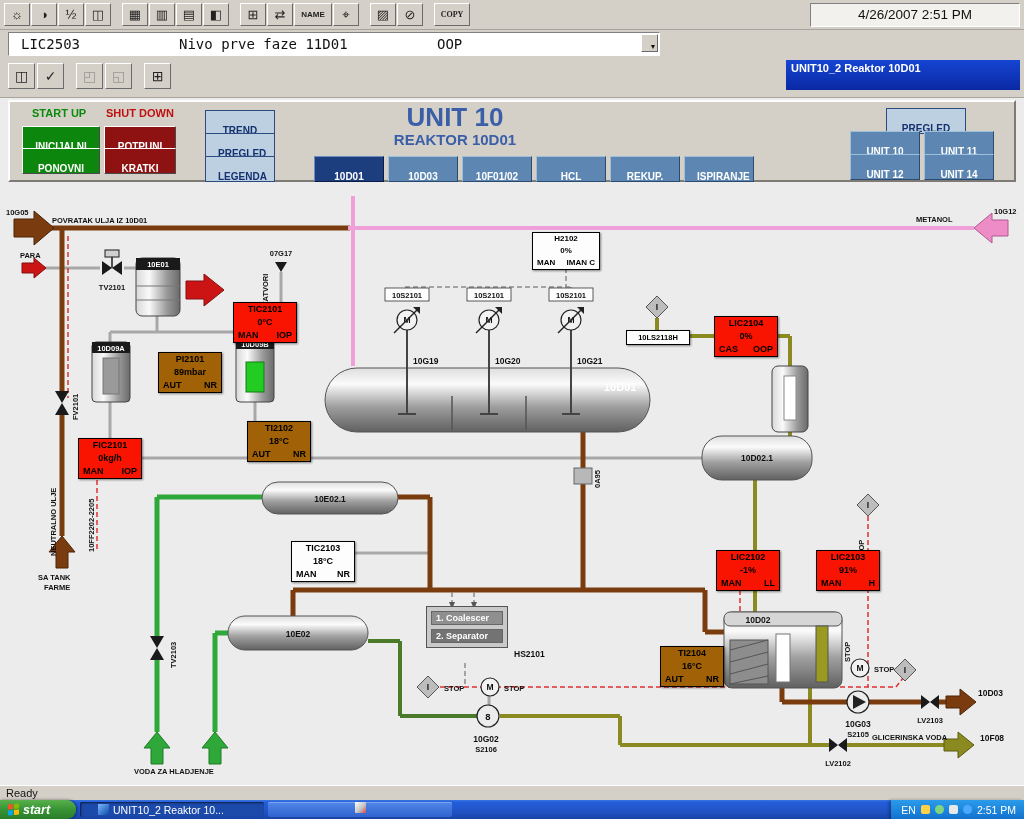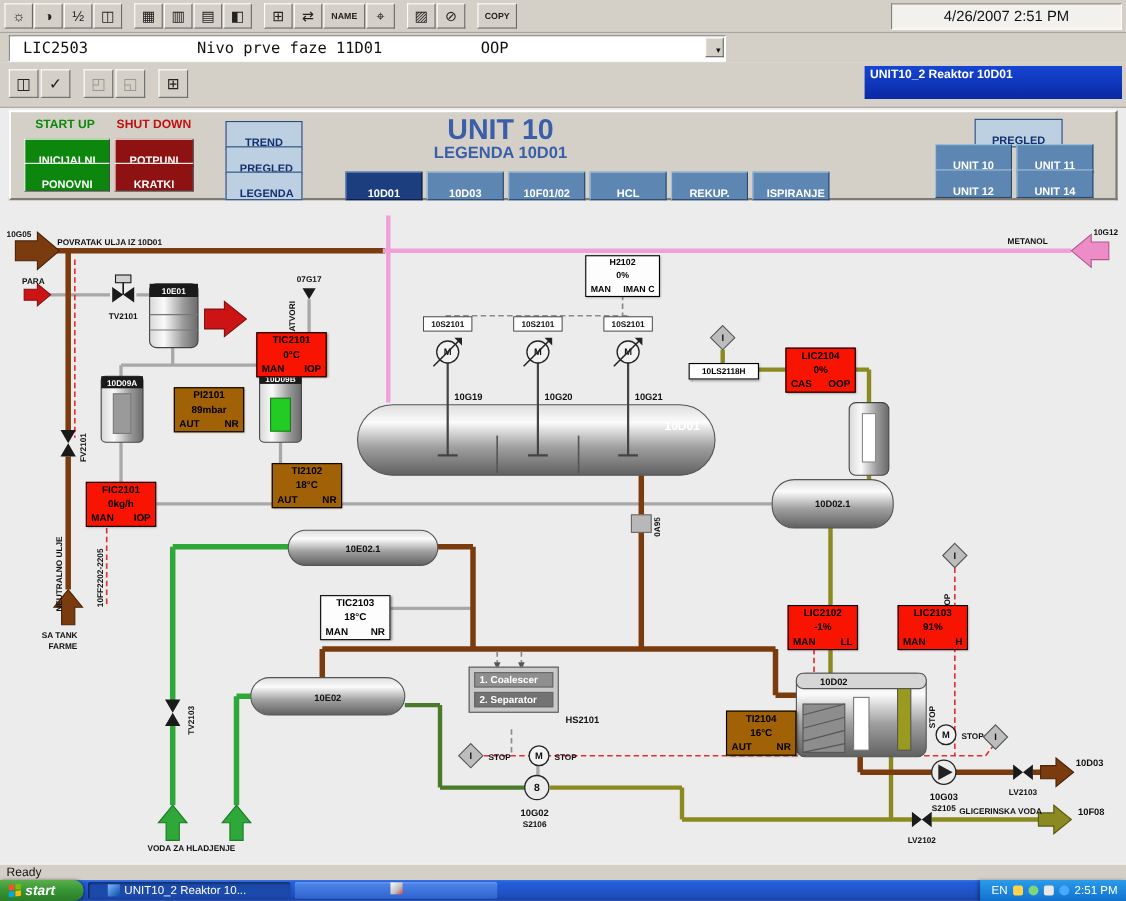--- a/index.html
+++ b/index.html
@@ -7,21 +7,21 @@
     font-family:"Liberation Sans",sans-serif;-webkit-font-smoothing:antialiased;}
   
   .bar{position:absolute;left:0;width:1024px;background:#d4d0c8;z-index:3;}
   #row1{top:0;height:30px;border-bottom:1px solid #a8a4a0;display:flex;align-items:center;padding-left:4px;box-sizing:border-box;}
   #row2{top:30px;height:27px;}
   #row3{top:57px;height:40px;border-bottom:1px solid #a8a4a0;}
   .tbtn{width:26px;height:23px;margin-right:1px;background:#d4d0c8;border:1px solid;border-color:#fff #6a6a6a #6a6a6a #fff;
     font-size:13px;line-height:20px;text-align:center;color:#222;padding:0;cursor:default;}
   .tbtn.small-label{width:38px;font-size:8px;font-weight:bold;}
   .tgap{width:10px;}
-  #copy-btn{width:36px;font-size:8px;font-weight:bold;}
+  #copy-btn{width:36px;font-size:8px;font-weight:bold;font-family:Liberation Serif, serif;}
   #datetime{position:absolute;right:4px;top:3px;width:208px;height:22px;background:#f2f1ee;border:1px solid;
     border-color:#808080 #fff #fff #808080;font-size:13.5px;text-align:center;line-height:22px;color:#111;}
   #alarm-field{position:absolute;left:8px;top:2px;width:650px;height:22px;background:#fff;border:1px solid;
     border-color:#808080 #fff #fff #808080;font-family:"DejaVu Sans Mono",monospace;font-size:14px;color:#111;}
   #alarm-field span{position:absolute;top:3px;white-space:pre;}
   #alarm-dd{position:absolute;right:1px;top:1px;width:17px;height:18px;background:#d4d0c8;border:1px solid;
     border-color:#fff #6a6a6a #6a6a6a #fff;font-size:7px;text-align:center;line-height:17px;color:#111;padding:0;}
   .tbtn2{width:27px;height:26px;margin-right:2px;background:#d4d0c8;border:1px solid;border-color:#fff #6a6a6a #6a6a6a #fff;
     font-size:14px;line-height:23px;text-align:center;color:#222;padding:0;}
   .tbtn2.dis{color:#9a9690;}
@@ -139,21 +139,21 @@
     <span class="abs lab-green" style="left:22px;top:5px">START UP</span>
     <span class="abs lab-red" style="left:96px;top:5px">SHUT DOWN</span>
     <button class="hbtn green" style="left:12px;top:24px;width:78px">INICIJALNI</button>
     <button class="hbtn dred" style="left:94px;top:24px;width:72px">POTPUNI</button>
     <button class="hbtn green" style="left:12px;top:46px;width:78px">PONOVNI</button>
     <button class="hbtn dred" style="left:94px;top:46px;width:72px">KRATKI</button>
     <button class="hbtn lblue" style="left:195px;top:8px;width:70px">TREND</button>
     <button class="hbtn lblue" style="left:195px;top:31px;width:70px">PREGLED</button>
     <button class="hbtn lblue" style="left:195px;top:54px;width:70px">LEGENDA</button>
     <div id="hdr-title">UNIT 10</div>
-    <div id="hdr-sub">LEGENDA 10D01</div>
+    <div id="hdr-sub">REAKTOR 10D01</div>
     <button class="hbtn navy" style="left:304px;top:54px;width:70px">10D01</button>
     <button class="hbtn sblue" style="left:378px;top:54px;width:70px">10D03</button>
     <button class="hbtn sblue" style="left:452px;top:54px;width:70px">10F01/02</button>
     <button class="hbtn sblue" style="left:526px;top:54px;width:70px">HCL</button>
     <button class="hbtn sblue" style="left:600px;top:54px;width:70px">REKUP.</button>
     <button class="hbtn sblue" style="left:674px;top:54px;width:70px">ISPIRANJE</button>
     <button class="hbtn lblue" style="left:876px;top:6px;width:80px">PREGLED</button>
     <button class="hbtn sblue" style="left:840px;top:29px;width:70px">UNIT 10</button>
     <button class="hbtn sblue" style="left:914px;top:29px;width:70px">UNIT 11</button>
     <button class="hbtn sblue" style="left:840px;top:52px;width:70px">UNIT 12</button>

